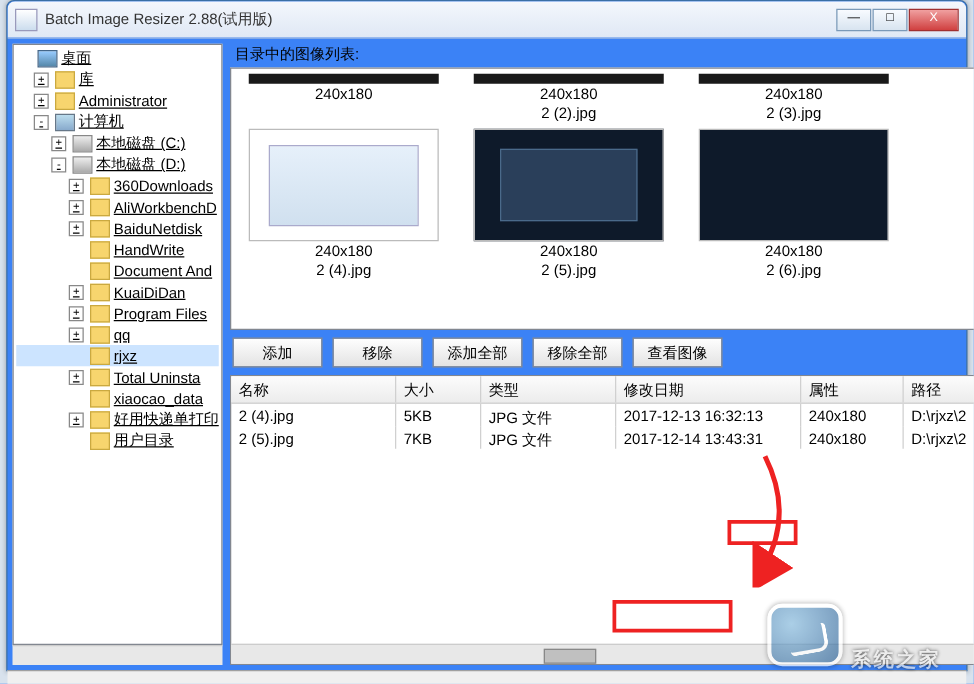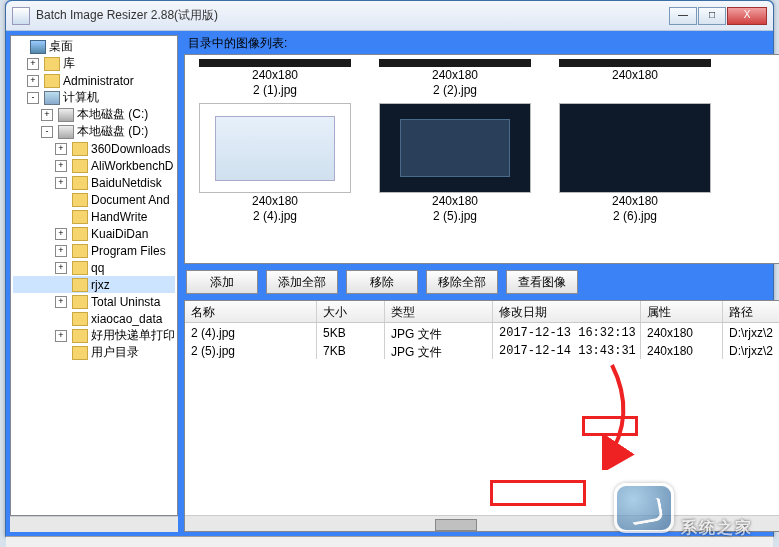--- a/index.html
+++ b/index.html
@@ -8,21 +8,21 @@
 .titlebar { height: 30px; background: linear-gradient(#f4f7fc, #dfe8f5); border-bottom: 1px solid #b8c8dc; display: flex; align-items: center; padding: 0 6px; border-radius: 6px 6px 0 0; }
 .titlebar .icon { width: 18px; height: 18px; background: linear-gradient(#fff,#cde); border: 1px solid #99b; margin-right: 6px; display: inline-block; }
 .titlebar .title { flex: 1; color: #333; }
 .winbtns { display: flex; gap: 1px; }
 .winbtn { width: 28px; height: 18px; border: 1px solid #7a99b8; background: linear-gradient(#f8fbff,#d8e4f0); font-size: 10px; text-align: center; line-height: 14px; cursor: default; }
 .winbtn.close { background: linear-gradient(#f0a0a0,#d04040); color: #fff; border-color: #a03030; width: 40px; }
 .content { display: flex; height: calc(100% - 30px); }
 .leftpane { width: 195px; padding: 4px; display: flex; flex-direction: column; }
 .label { margin-bottom: 2px; padding-left: 4px; }
 .treewrap { flex: 1; border: 1px solid #828790; background: #fff; overflow: auto; }
-.tree { padding: 2px; font-size: 12px; }
+.tree { padding: 2px; font-size: 12px; text-decoration: underline; }
 .treenode { display: flex; align-items: center; height: 17px; padding-left: var(--indent, 0px); white-space: nowrap; }
 .treenode .tb { width: 12px; height: 12px; display: inline-flex; align-items: center; justify-content: center; border: 1px solid #888; font-size: 9px; margin-right: 2px; background: #fff; line-height: 9px; }
 .treenode .ticon { width: 16px; height: 14px; background: #f7d56e; border: 1px solid #caa940; margin: 0 3px; display: inline-block; }
 .treenode .ticon.drive { background: linear-gradient(#eee,#aaa); border-color: #888; }
 .treenode .ticon.comp { background: linear-gradient(#bde,#8ac); border-color: #678; }
 .treenode .ticon.desk { background: linear-gradient(#9cf,#58a); border-color: #468; }
 .treenode.selected { background: #cce4ff; }
 .hscroll { height: 16px; background: #e8e8e8; border-top: 1px solid #ccc; }
 .rightpane { flex: 1; padding: 4px 6px 4px 2px; display: flex; flex-direction: column; }
 .thumbwrap { border: 1px solid #828790; background: #fff; height: 210px; padding: 4px; overflow: auto; }
@@ -34,21 +34,21 @@
 .thumb .img.dark { background: #0e1a2a; }
 .thumb .img .mock1 { width: 120px; height: 65px; background: linear-gradient(#e6f0fa,#d0e0ef); border: 1px solid #aac; }
 .thumb .img .mock2 { width: 110px; height: 58px; background: #2a3f5a; border: 1px solid #4a6a8a; }
 .thumb .img .mock3 { width: 100%; height: 100%; background: #0e1a2a; }
 .midbar { display: flex; align-items: center; gap: 8px; padding: 6px 2px; }
 .midbar .sel { flex: 1; padding-left: 2px; }
 .btn { height: 24px; min-width: 72px; padding: 0 0; background: linear-gradient(#fefefe,#e3e3e3); border: 1px solid #8a8a8a; cursor: default; font-size: 12px; }
 .tablewrap { flex: 1; border: 1px solid #828790; background: #fff; display: flex; flex-direction: column; min-height: 120px; }
 .thead { display: flex; background: linear-gradient(#fcfcfc,#ececec); border-bottom: 1px solid #c8c8c8; height: 22px; }
 .thead > div, .trow > div { padding: 3px 6px; border-right: 1px solid #d0d0d0; overflow: hidden; white-space: nowrap; }
-.c-name { width: 132px; } .c-size { width: 68px; } .c-type { width: 108px; } .c-date { width: 148px; font-family: Liberation Mono, monospace; } .c-attr { width: 82px; } .c-path { flex: 1; }
+.c-name { width: 132px; } .c-size { width: 68px; } .c-type { width: 108px; } .c-date { width: 148px; } .c-attr { width: 82px; } .c-path { flex: 1; }
 .tbody { flex: 1; overflow: auto; }
 .trow { display: flex; height: 18px; }
 .hscroll2 { height: 16px; background: #e8e8e8; border-top: 1px solid #ccc; position: relative; }
 .hscroll2::after { content:""; position:absolute; left: 42%; top:3px; width: 40px; height:10px; background:#c0c0c0; border:1px solid #888; }
 .bottompane { border-top: 1px solid #a0a0a0; padding: 6px 10px 8px 10px; background: #f0f0f0; }
 .red-arrow { position: absolute; left: 602px; top: 360px; width: 40px; height: 110px; pointer-events: none; }
 .red-rect { position: absolute; border: 3px solid #ee2222; pointer-events: none; }
 .watermark { position: absolute; right: 26px; bottom: 8px; opacity: 0.7; pointer-events: none; }
 .wm-badge { width: 60px; height: 50px; background: radial-gradient(circle at 30% 30%, #8bd, #369); border-radius: 12px; display:inline-block; border: 3px solid #fff; box-shadow: 0 0 4px rgba(0,0,0,0.4); position: relative; }
 .wm-badge::after { content:""; position:absolute; left:14px; top:14px; width:28px; height:20px; border:3px solid #fff; border-radius:4px 4px 8px 4px; border-top:none; border-left:none; transform: rotate(-10deg); }
@@ -113,26 +113,26 @@
               <span>AliWorkbenchD</span>
             </div>
             <div class="treenode" style="--indent: 42px;">
               <span class="tb">+</span>
               <span class="ticon "></span>
               <span>BaiduNetdisk</span>
             </div>
             <div class="treenode" style="--indent: 42px;">
               <span style="width:14px;display:inline-block"></span>
               <span class="ticon "></span>
+              <span>HandWrite</span>
+            </div>
+            <div class="treenode" style="--indent: 42px;">
+              <span style="width:14px;display:inline-block"></span>
+              <span class="ticon "></span>
               <span>Document And</span>
-            </div>
-            <div class="treenode" style="--indent: 42px;">
-              <span style="width:14px;display:inline-block"></span>
-              <span class="ticon "></span>
-              <span>HandWrite</span>
             </div>
             <div class="treenode" style="--indent: 42px;">
               <span class="tb">+</span>
               <span class="ticon "></span>
               <span>KuaiDiDan</span>
             </div>
             <div class="treenode" style="--indent: 42px;">
               <span class="tb">+</span>
               <span class="ticon "></span>
               <span>Program Files</span>
@@ -173,30 +173,30 @@
     </div>
 
     <div class="rightpane">
       <div class="label">目录中的图像列表:</div>
 
       <div class="thumbwrap">
         <div class="thumbrow" id="thumbs1">
             <div class="thumb">
               <div class="bar"></div>
               <div class="cap">240x180</div>
-              <div class="cap">2 (1).jpg</div>
             </div>
             <div class="thumb">
               <div class="bar"></div>
               <div class="cap">240x180</div>
               <div class="cap">2 (2).jpg</div>
             </div>
             <div class="thumb">
               <div class="bar"></div>
               <div class="cap">240x180</div>
+              <div class="cap">2 (3).jpg</div>
             </div>
           </div>
         <div class="thumbrow" id="thumbs2" style="margin-top:2px">
             <div class="thumb">
               <div class="img ">
                 <div class="mock1"></div>
               </div>
               <div class="cap">240x180</div>
               <div class="cap">2 (4).jpg</div>
             </div>
@@ -212,22 +212,22 @@
                 <div class="mock3"></div>
               </div>
               <div class="cap">240x180</div>
               <div class="cap">2 (6).jpg</div>
             </div>
           </div>
       </div>
 
       <div class="midbar">
         <button class="btn">添加</button>
+        <button class="btn">移除</button>
         <button class="btn">添加全部</button>
-        <button class="btn">移除</button>
         <button class="btn">移除全部</button>
         <button class="btn">查看图像</button>
       </div>
 
       <div class="tablewrap">
         <div class="thead">
           <div class="c-name">名称</div>
           <div class="c-size">大小</div>
           <div class="c-type">类型</div>
           <div class="c-date">修改日期</div>

